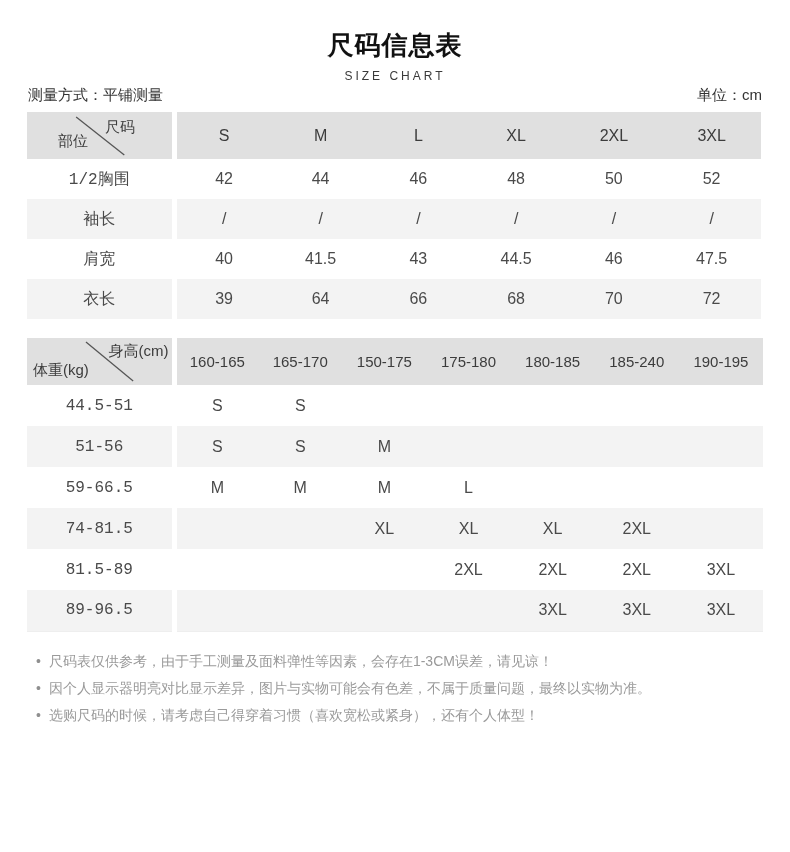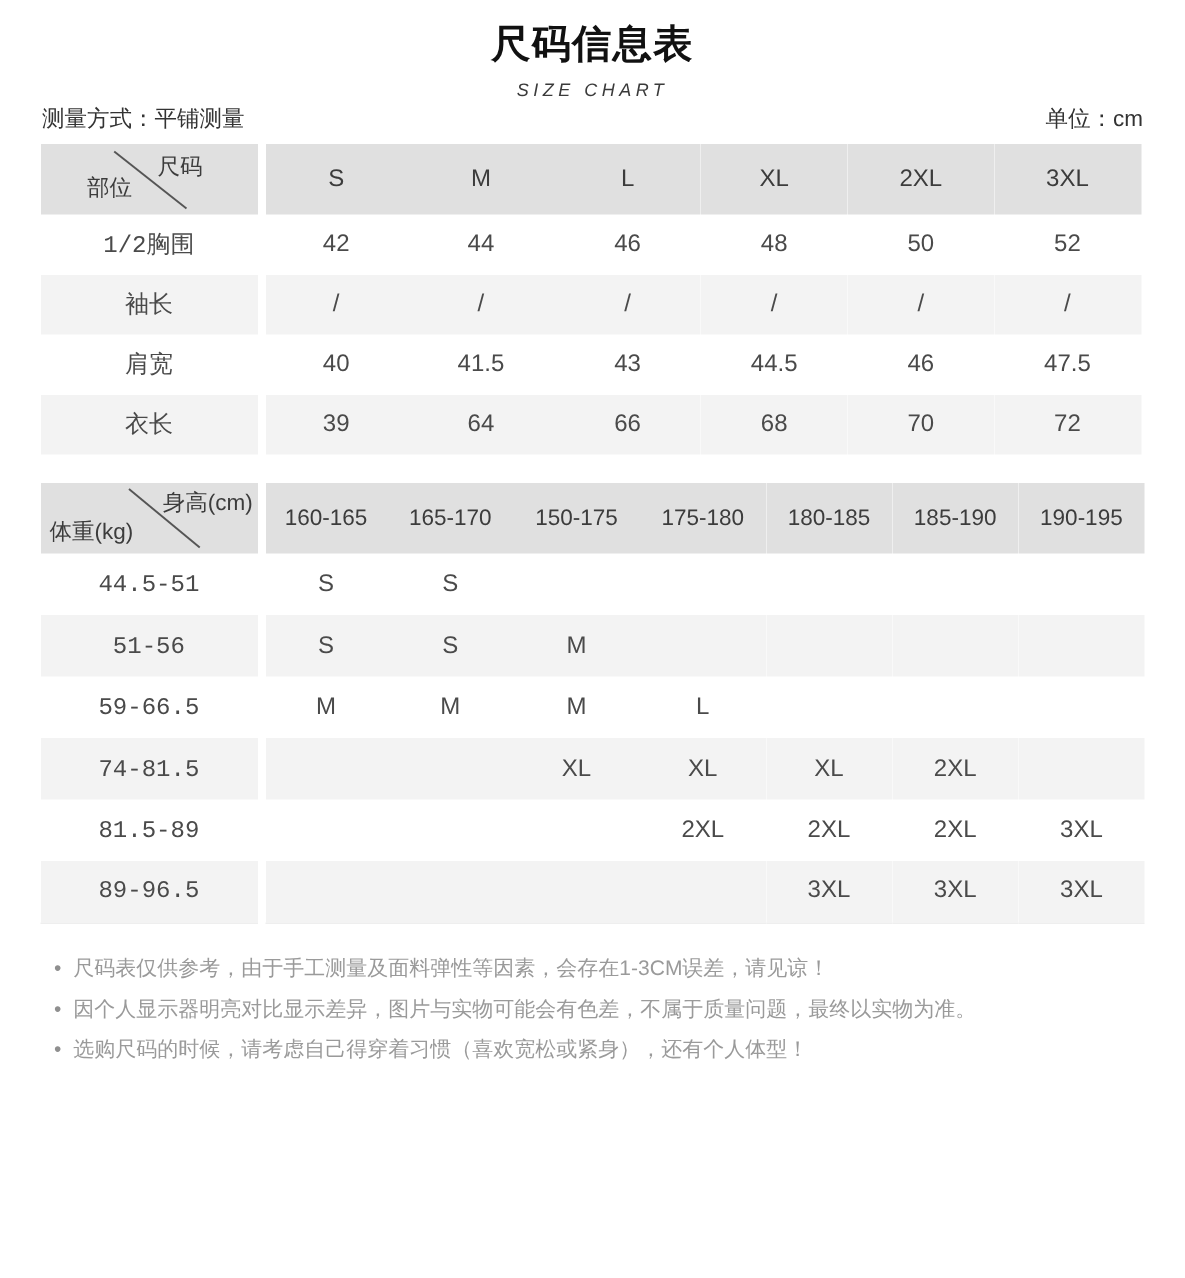--- a/index.html
+++ b/index.html
@@ -4,24 +4,24 @@
 <style>
   * { margin:0; padding:0; box-sizing:border-box; }
   html,body { background:#fff; }
   body {
     width:790px; height:852px; overflow:hidden;
     font-family:"Liberation Sans","DejaVu Sans",sans-serif;
     color:#333;
   }
   .page { width:790px; height:852px; position:relative; background:#fff; }
 
-  .hdr { text-align:center; padding-top:12px; }
+  .hdr { text-align:center; padding-top:28px; }
   .hdr2 { text-align:center; margin-top:28px; }
   .title { font-size:26px; font-weight:700; color:var(--c-title,#111); letter-spacing:1px; }
-  .subtitle { font-size:12px; color:#3a3a3a; letter-spacing:3px; margin-top:6px; white-space:pre;font-style:italic; }
+  .subtitle { font-size:12px; color:#3a3a3a; letter-spacing:3px; margin-top:6px; white-space:pre; }
 
   .meta { display:flex; justify-content:space-between; align-items:center;
           padding:0 28px; margin-top:3px; font-size:15px; color:#333; }
 
   table.tbl { border-collapse:collapse; table-layout:fixed; width:736px; margin:7px auto 0; }
   .tbl th, .tbl td { text-align:center; vertical-align:middle; font-weight:400; overflow:hidden; }
   .tbl thead th { background:var(--c-header_bg,#e0e0e0); height:47px; font-size:16px; color:#3c3c3c; }
   .tbl tbody td { height:40px; font-size:16px; color:#4a4a4a; }
   .tbl2 tbody td { height:41px; }
   .tbl tbody tr:nth-child(even) td { background:var(--c-stripe,#f3f3f3); }
@@ -145,21 +145,21 @@
               <line x1="60" y1="4" x2="108" y2="43"></line>
             </svg>
           <span class="corner-top">身高(cm)</span>
           <span class="corner-bottom">体重(kg)</span>
         </th>
         <th>160-165</th>
         <th>165-170</th>
         <th>150-175</th>
         <th>175-180</th>
         <th>180-185</th>
-        <th>185-190</th>
+        <th>185-240</th>
         <th>190-195</th>
       </tr>
     </thead>
     <tbody>
       <tr>
         <td class="rowlabel">44.5-51</td>
         <td>S</td>
         <td>S</td>
         <td></td>
         <td></td>

